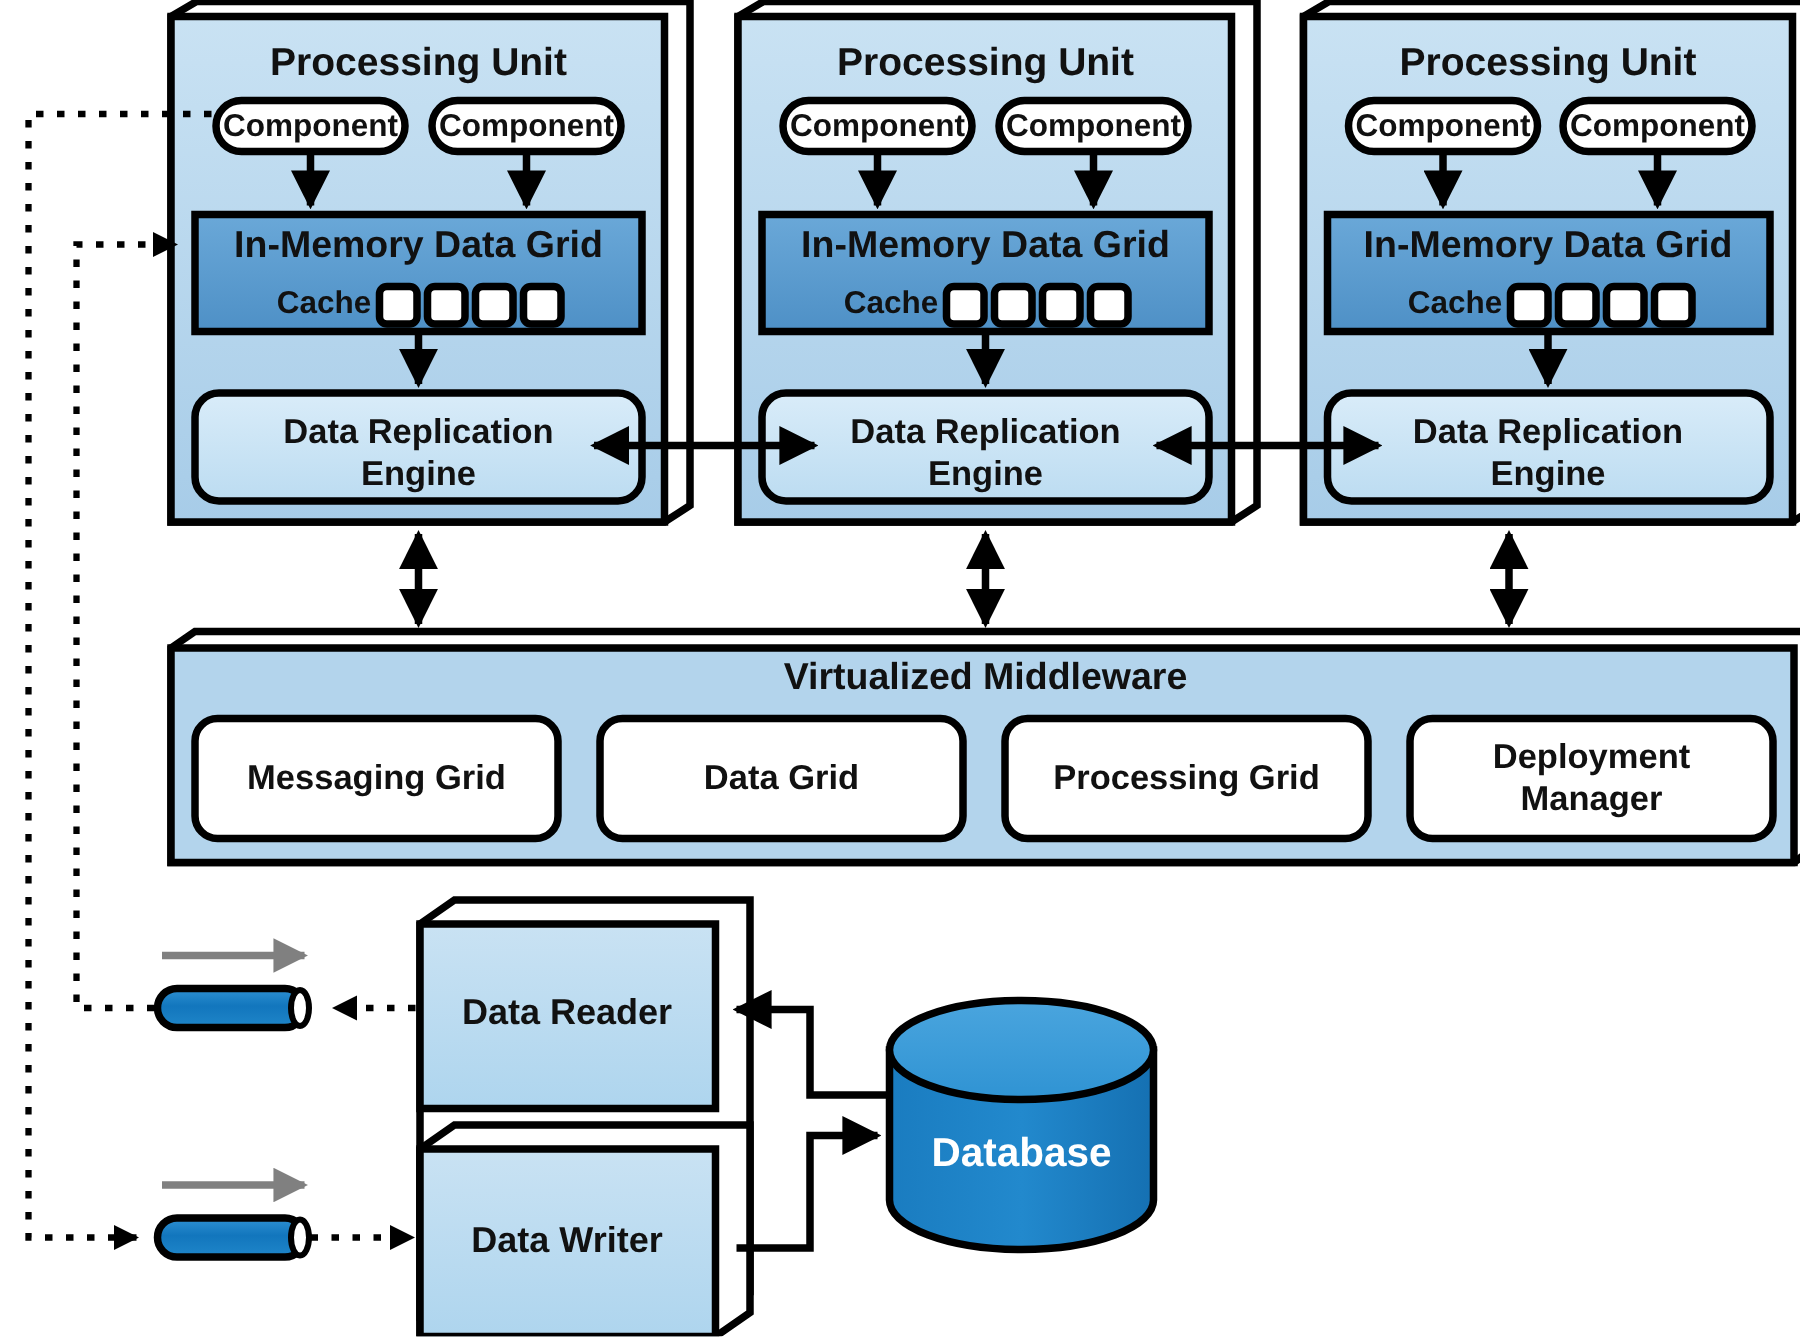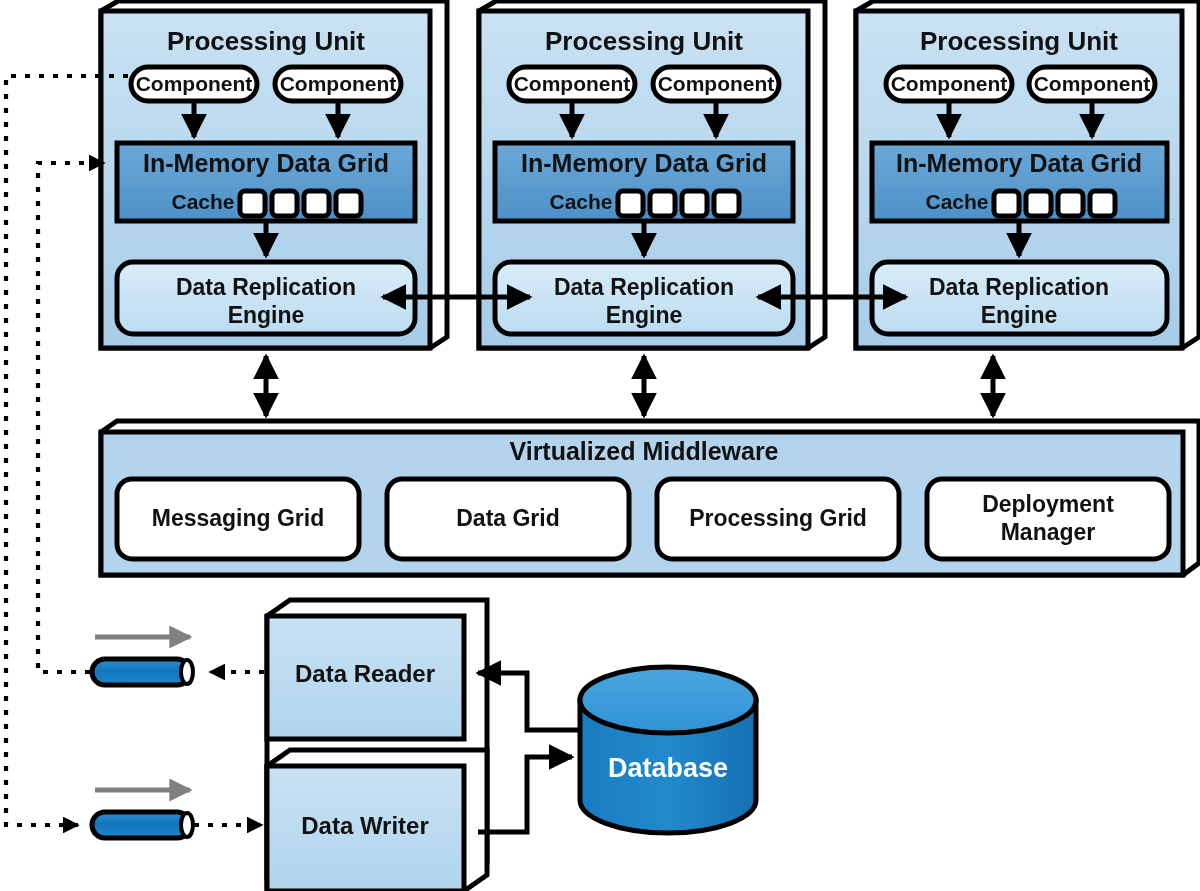--- a/index.html
+++ b/index.html
@@ -1,18 +1,18 @@
 <!DOCTYPE html>
 <html><head>
 <meta charset="utf-8">
 <style>
   html,body{margin:0;padding:0;background:#ffffff;}
   body{width:1200px;height:891px;overflow:hidden;
        font-family:"Liberation Sans","DejaVu Sans",sans-serif;}
-  #stage{position:relative;width:1044px;height:891px;}
+  #stage{position:relative;width:1044px;height:891px;margin-left:13px;}
   svg#diagram{position:absolute;left:0;top:0;width:1200px;height:891px;}
   text{font-family:"Liberation Sans","DejaVu Sans",sans-serif;
        fill:#111111;dominant-baseline:middle;}
   .t-unit{font-size:26px;font-weight:700;text-anchor:middle;}
   .t-comp{font-size:21px;font-weight:600;text-anchor:middle;}
   .t-imdg{font-size:25px;font-weight:700;text-anchor:middle;fill:#111;}
   .t-cache{font-size:21px;font-weight:600;text-anchor:middle;}
   .t-dre{font-size:23px;font-weight:700;text-anchor:middle;}
   .t-mw{font-size:25px;font-weight:600;text-anchor:middle;}
   .t-grid{font-size:23px;font-weight:600;text-anchor:middle;}

